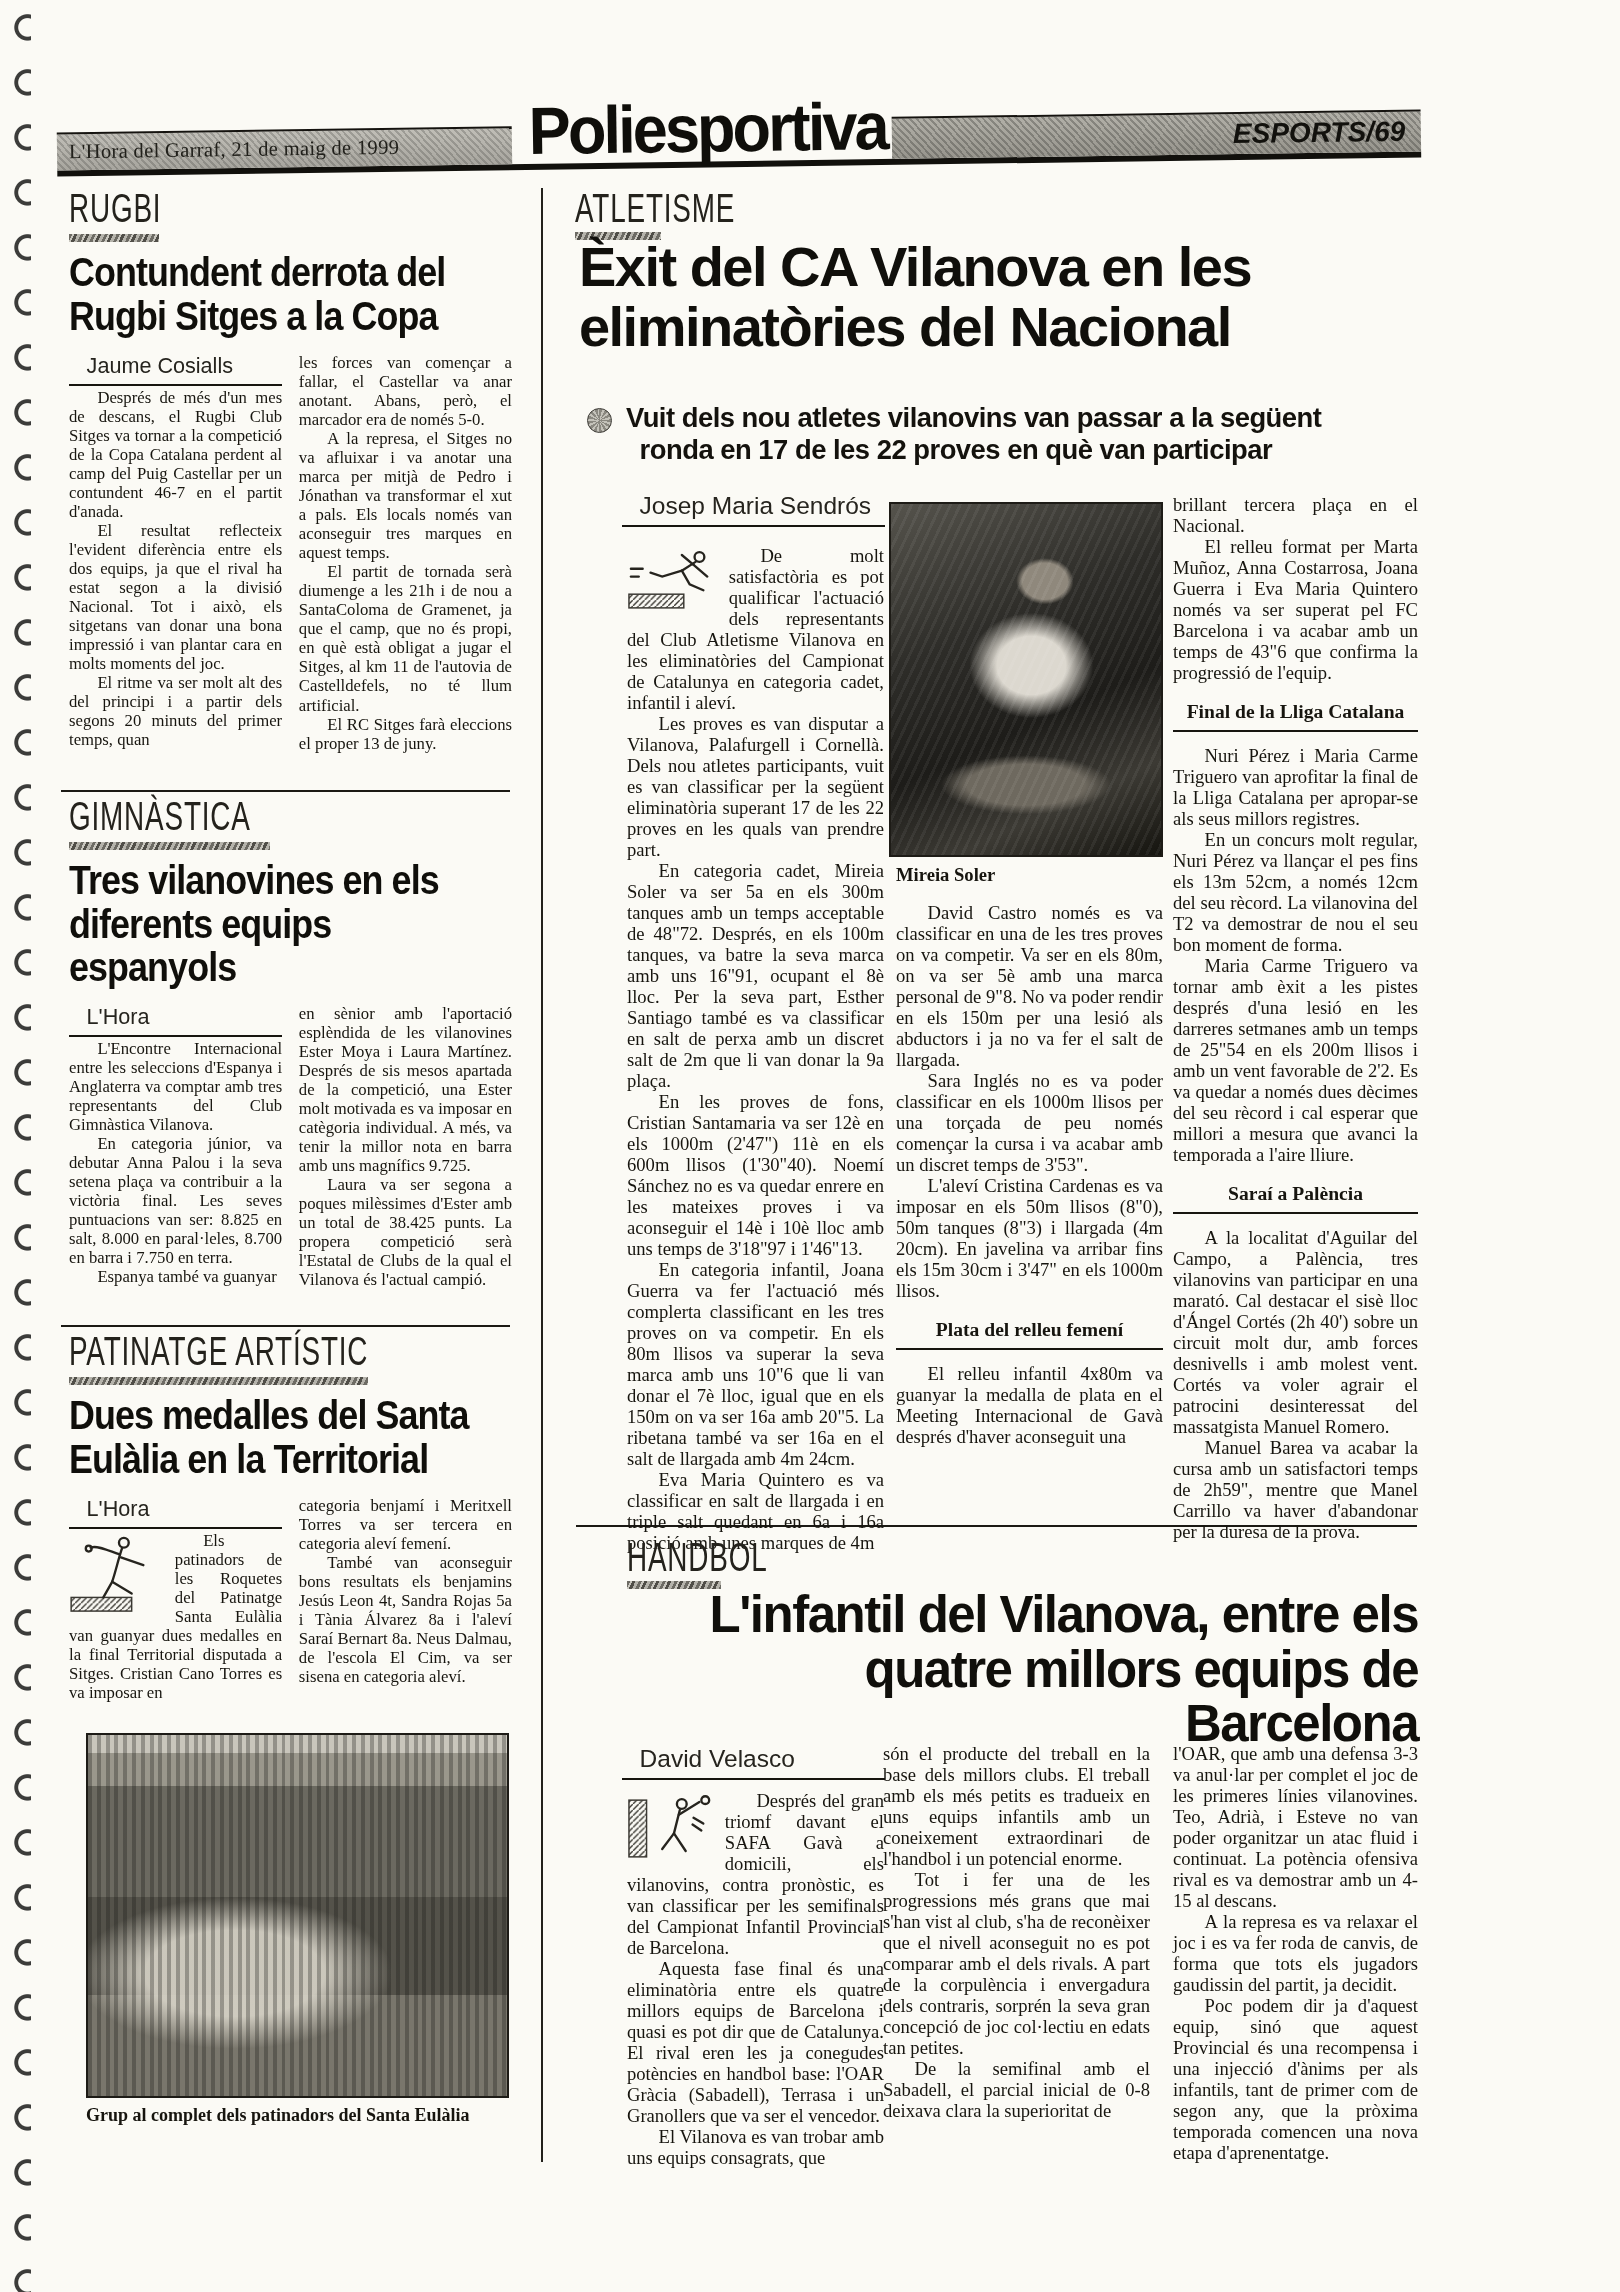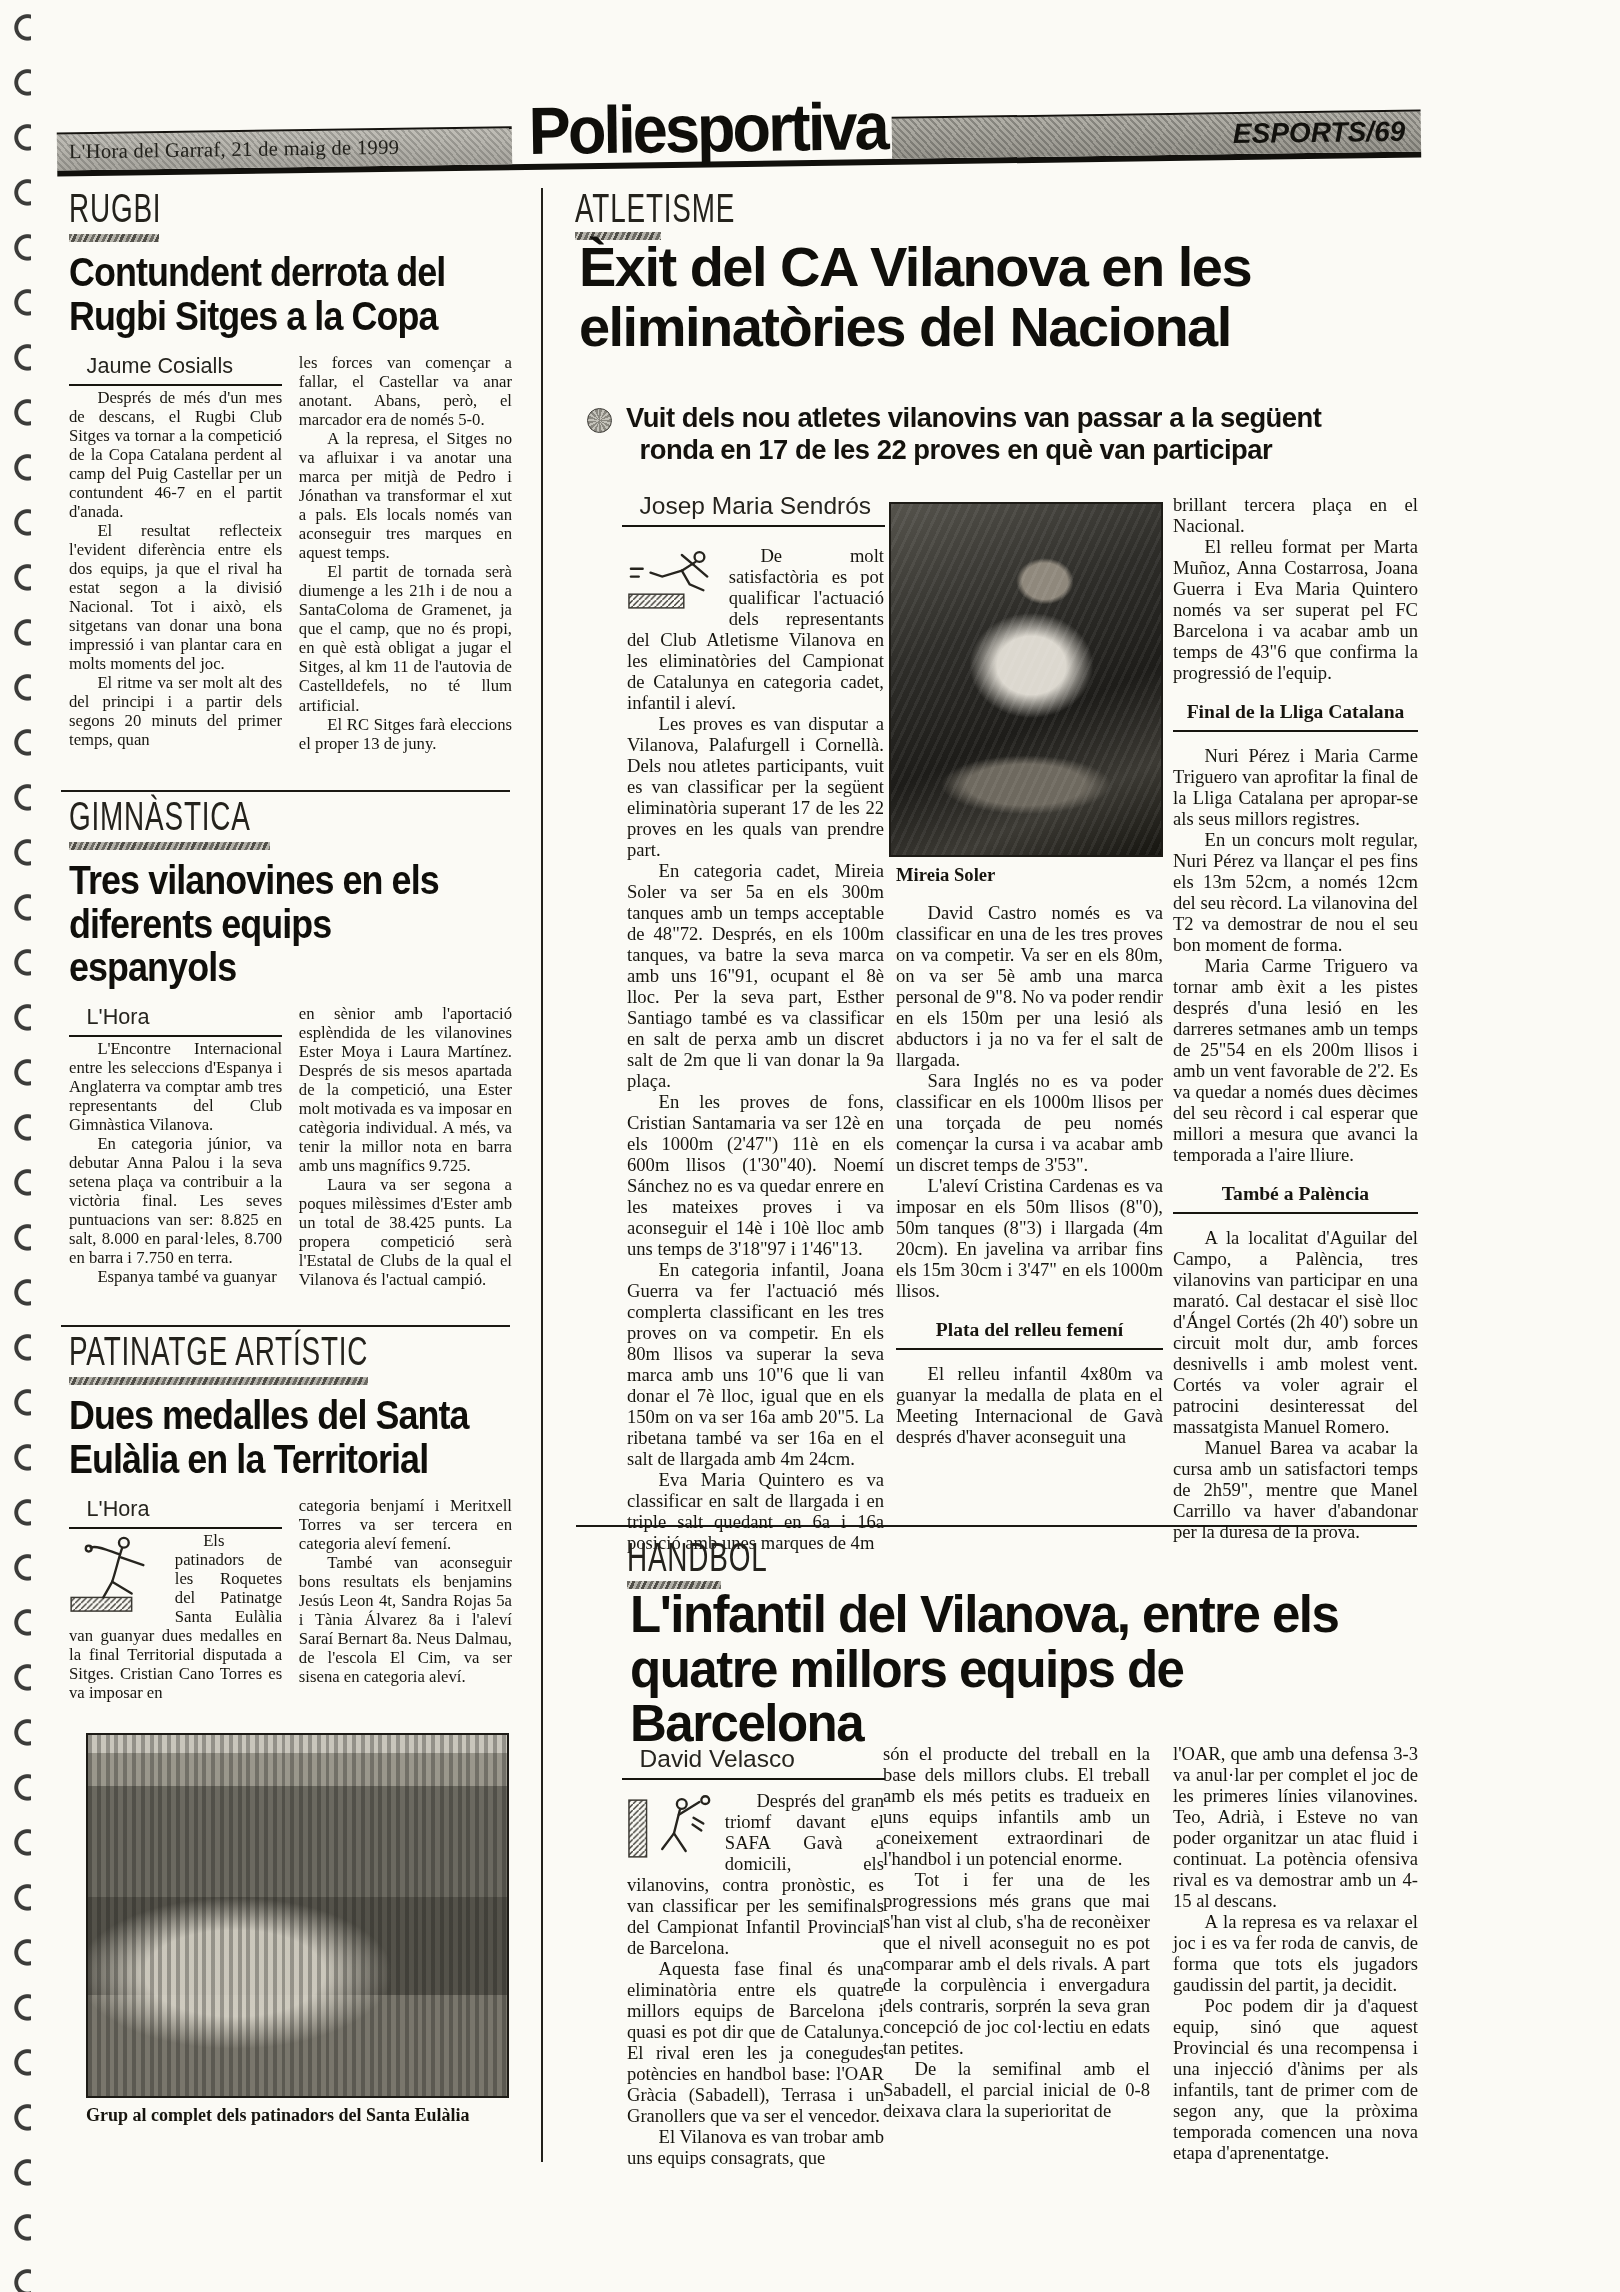--- a/index.html
+++ b/index.html
@@ -253,30 +253,30 @@
       <p>El relleu infantil 4x80m va guanyar la medalla de plata en el Meeting Internacional de Gavà després d'haver aconseguit una</p>
     </div>
 
     <div class="col" style="left:600px;top:302px;width:245px;">
       <p class="noindent">brillant tercera plaça en el Nacional.</p>
       <p>El relleu format per Marta Muñoz, Anna Costarrosa, Joana Guerra i Eva Maria Quintero només va ser superat pel FC Barcelona i va acabar amb un temps de 43"6 que confirma la progressió de l'equip.</p>
       <h3 class="col-subhead">Final de la Lliga Catalana</h3>
       <p>Nuri Pérez i Maria Carme Triguero van aprofitar la final de la Lliga Catalana per apropar-se als seus millors registres.</p>
       <p>En un concurs molt regular, Nuri Pérez va llançar el pes fins els 13m 52cm, a només 12cm del seu rècord. La vilanovina del T2 va demostrar de nou el seu bon moment de forma.</p>
       <p>Maria Carme Triguero va tornar amb èxit a les pistes després d'una lesió en les darreres setmanes amb un temps de 25"54 en els 200m llisos i amb un vent favorable de 2'2. Es va quedar a només dues dècimes del seu rècord i cal esperar que millori a mesura que avanci la temporada a l'aire lliure.</p>
-      <h3 class="col-subhead">També a Palència</h3>
+      <h3 class="col-subhead">Saraí a Palència</h3>
       <p>A la localitat d'Aguilar del Campo, a Palència, tres vilanovins van participar en una marató. Cal destacar el sisè lloc d'Ángel Cortés (2h 40') sobre un circuit molt dur, amb forces desnivells i amb molest vent. Cortés va voler agrair el patrocini desinteressat del massatgista Manuel Romero.</p>
       <p>Manuel Barea va acabar la cursa amb un satisfactori temps de 2h59", mentre que Manel Carrillo va haver d'abandonar per la duresa de la prova.</p>
     </div>
   </section>
 
   <section class="right-art" id="handbol">
     <div class="abs" style="left:54px;top:7.8px;"><span class="kicker">HANDBOL</span></div>
     <div class="abs kicker-rule" style="left:54px;top:45px;width:94px"></div>
-    <h1 class="abs headline" style="left:57px;top:55px;">
+    <h1 class="abs headline" style="left:57px;top:55px;text-align:right;">
       <div>L'infantil del Vilanova, entre els</div>
       <div>quatre millors equips de Barcelona</div>
     </h1>
     <div class="byline" style="left:49px;top:212px;">David Velasco</div>
 
     <div class="col" style="left:54px;top:257px;width:257px;">
       <span class="doodle">
         <svg width="90" height="73" viewBox="0 0 92 74">
           <defs>
               <pattern id="hh" width="6" height="6" patternUnits="userSpaceOnUse">

